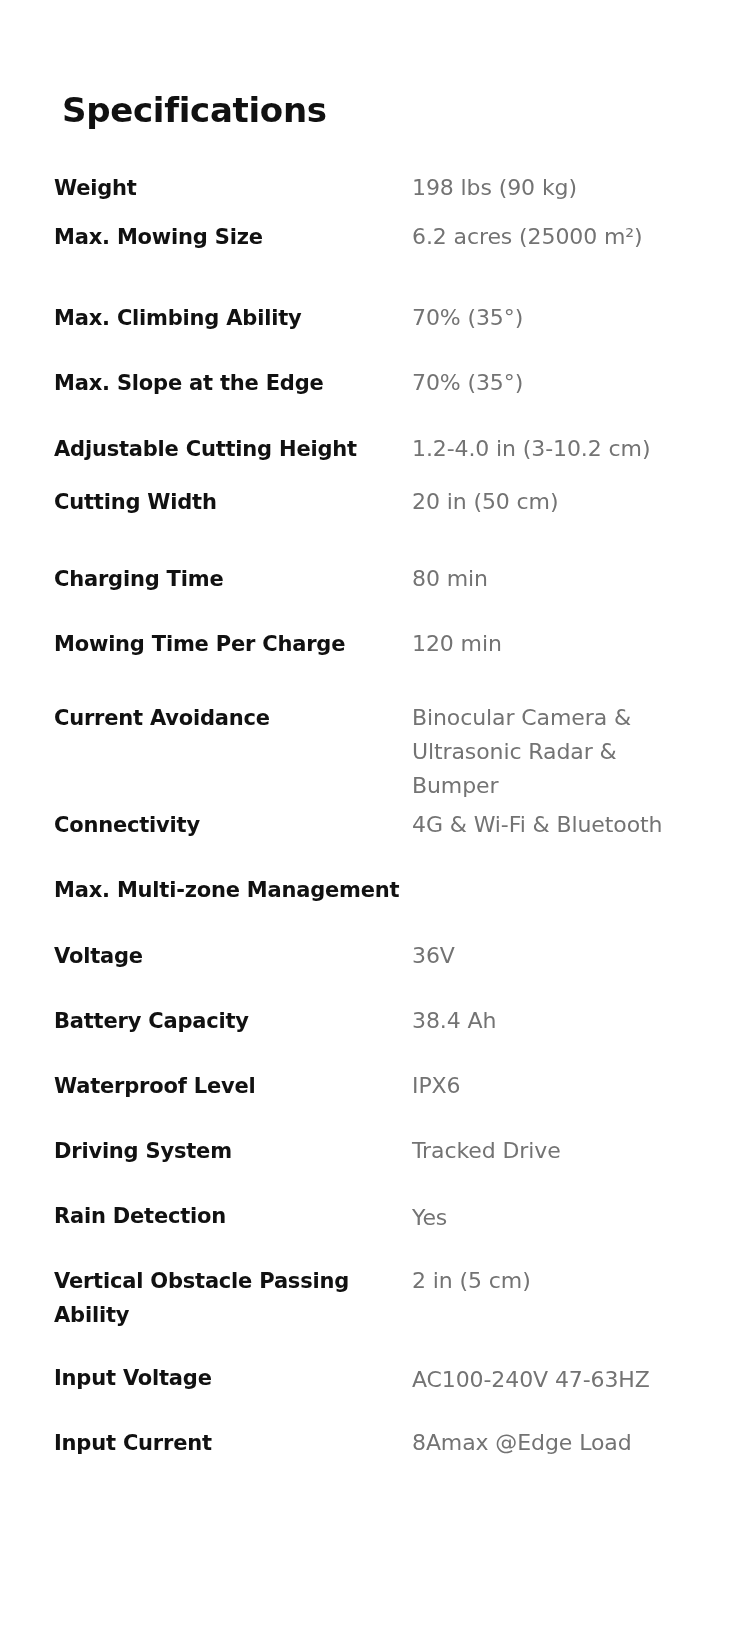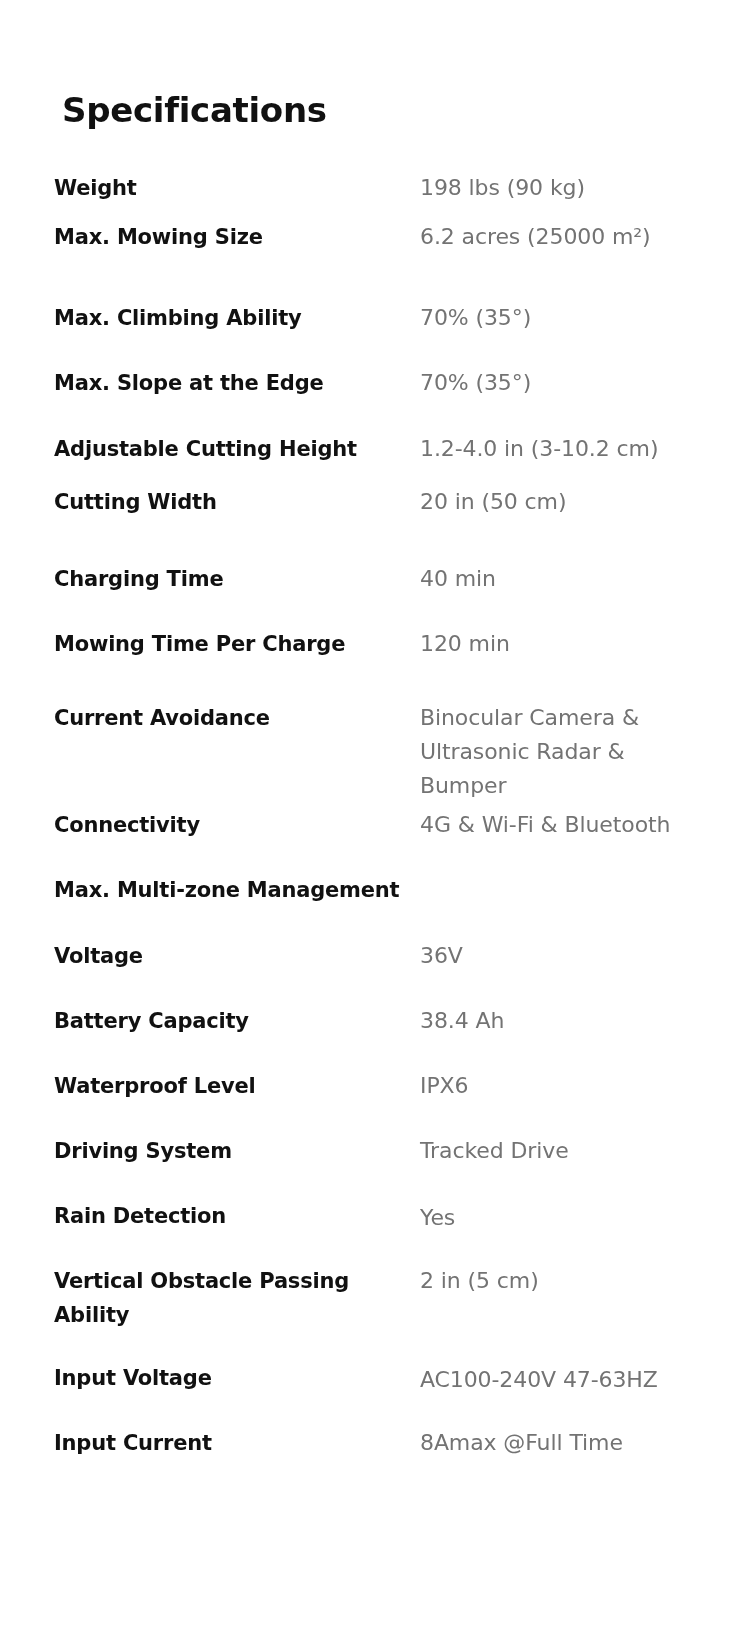--- a/index.html
+++ b/index.html
@@ -1,18 +1,18 @@
 <!DOCTYPE html>
 <html><head>
 <meta charset="utf-8">
 <style>
   html, body { margin: 0; padding: 0; background: #ffffff; }
   body { width: 750px; height: 1634px; position: relative; font-family: "DejaVu Sans", sans-serif; color: #111111; overflow: hidden; }
   .title { position: absolute; left: 54px; top: 82px; margin: 8px; font-size: 34px; font-weight: bold; letter-spacing: -0.3px; line-height: 40px; }
-  .row { position: absolute; left: 54px; width: 660px; display: flex; gap: 8px; }
+  .row { position: absolute; left: 54px; width: 660px; display: flex; }
   .label { width: 358px; font-size: 21px; font-weight: bold; line-height: 34px; letter-spacing: -0.2px; }
   .value { flex: 1; font-size: 22px; line-height: 34px; letter-spacing: -0.1px; color: #737373; }
 </style>
 </head>
 <body>
 
 <h2 class="title">Specifications</h2>
 
 <div class="row" style="top:171px">
   <div class="label">Weight</div>
@@ -33,21 +33,21 @@
 <div class="row" style="top:432px">
   <div class="label">Adjustable Cutting Height</div>
   <div class="value">1.2-4.0 in (3-10.2 cm)</div>
 </div>
 <div class="row" style="top:485px">
   <div class="label">Cutting Width</div>
   <div class="value">20 in  (50 cm)</div>
 </div>
 <div class="row" style="top:562px">
   <div class="label">Charging Time</div>
-  <div class="value">40 min</div>
+  <div class="value">80 min</div>
 </div>
 <div class="row" style="top:627px">
   <div class="label">Mowing Time Per Charge</div>
   <div class="value">120 min</div>
 </div>
 <div class="row" style="top:701px">
   <div class="label">Current Avoidance</div>
   <div class="value" style="padding-right:20px">Binocular Camera &amp; Ultrasonic Radar &amp; Bumper</div>
 </div>
 <div class="row" style="top:808px">
@@ -80,14 +80,14 @@
 <div class="row" style="top:1264px">
   <div class="label" style="width:330px;margin-right:28px">Vertical Obstacle Passing Ability</div>
   <div class="value">2 in (5 cm)</div>
 </div>
 <div class="row" style="top:1361px">
   <div class="label">Input Voltage</div>
   <div class="value" style="padding-top:2px">AC100-240V 47-63HZ</div>
 </div>
 <div class="row" style="top:1426px">
   <div class="label">Input Current</div>
-  <div class="value">8Amax @Full Time</div>
+  <div class="value">8Amax @Edge Load</div>
 </div>
 
 </body></html>

